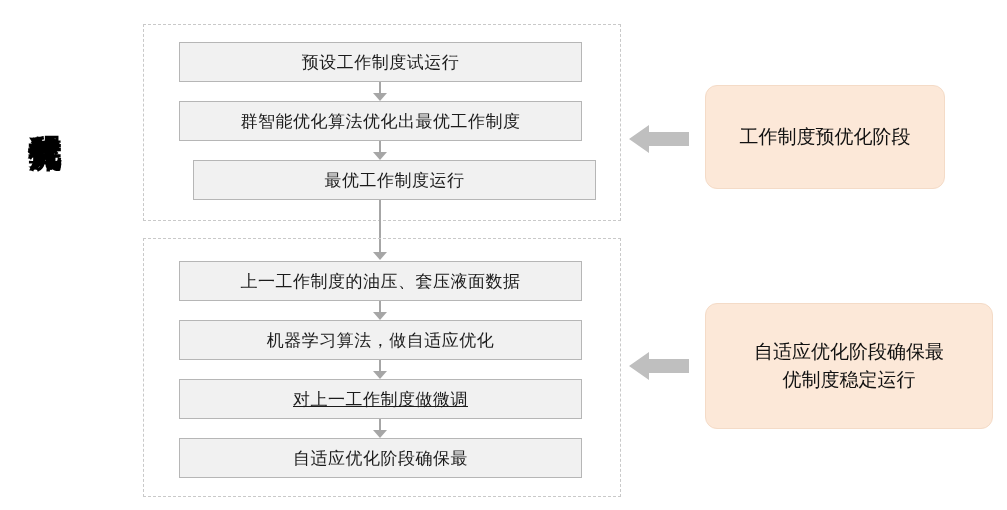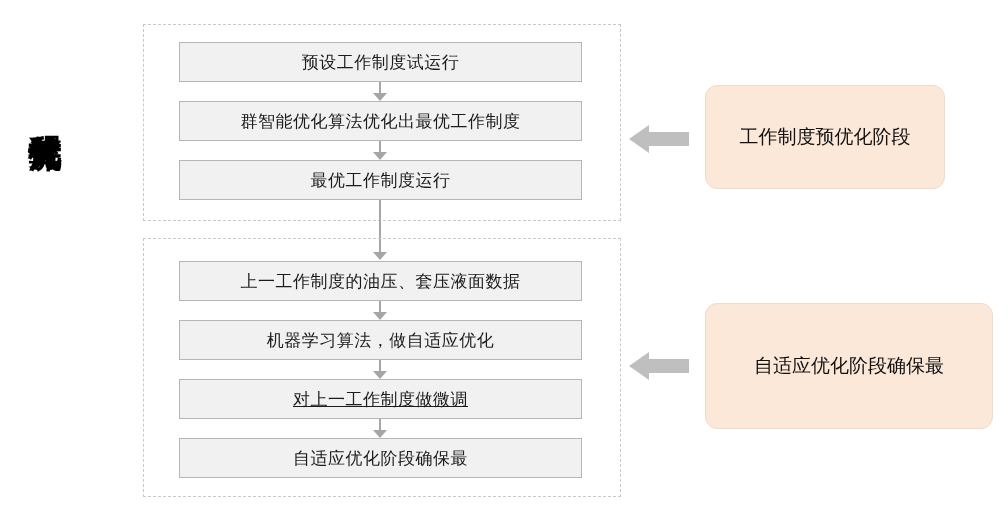--- a/index.html
+++ b/index.html
@@ -122,21 +122,21 @@
   <div class="step-box" style="top:42px;">预设工作制度试运行</div>
 
   <div class="connector" style="top:82px; height:17px;"></div>
   <div class="arrowhead" style="top:93px;"></div>
 
   <div class="step-box" style="top:101px;">群智能优化算法优化出最优工作制度</div>
 
   <div class="connector" style="top:141px; height:17px;"></div>
   <div class="arrowhead" style="top:152px;"></div>
 
-  <div class="step-box" style="top:160px;">最优工作制度运行</div>
+  <div class="step-box" style="top:160px;margin-left:14px;">最优工作制度运行</div>
 
   <div class="connector" style="top:200px; height:58px;"></div>
   <div class="arrowhead" style="top:252px;"></div>
 
   <div id="group-adapt" class="group-box"></div>
 
   <div class="step-box" style="top:261px;">上一工作制度的油压、套压液面数据</div>
 
   <div class="connector" style="top:301px; height:17px;"></div>
   <div class="arrowhead" style="top:312px;"></div>
@@ -167,16 +167,17 @@
 
   <div id="block-arrow-adapt" class="block-arrow">
     <svg viewBox="0 0 60 34" preserveAspectRatio="none">
       <polygon points="0,17 20,3 20,10 60,10 60,24 20,24 20,31" fill="#bfbfbf"></polygon>
     </svg>
   </div>
 
   <div id="callout-adapt" class="callout">
     <div>
       <span class="callout-line">自适应优化阶段确保最</span>
+      <span class="callout-line">优制度稳定运行</span>
     </div>
   </div>
 
 </div>
 
 </body></html>

